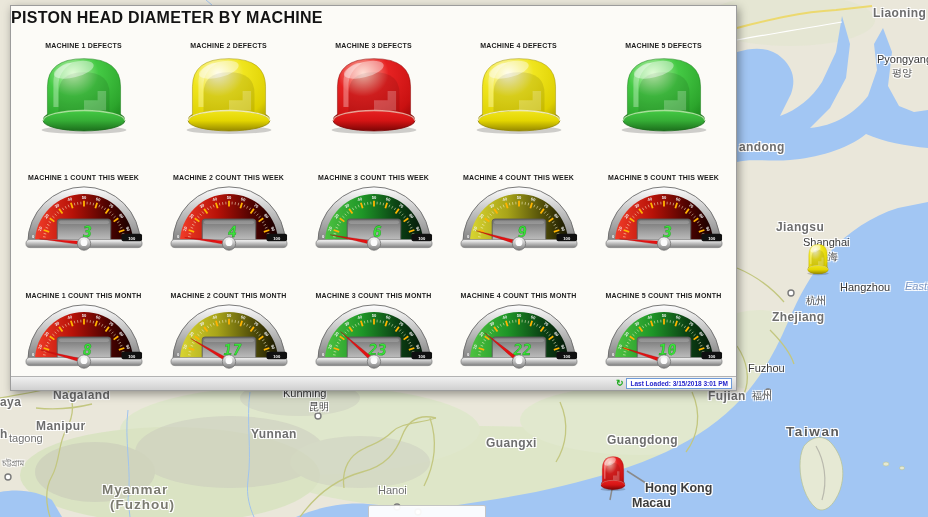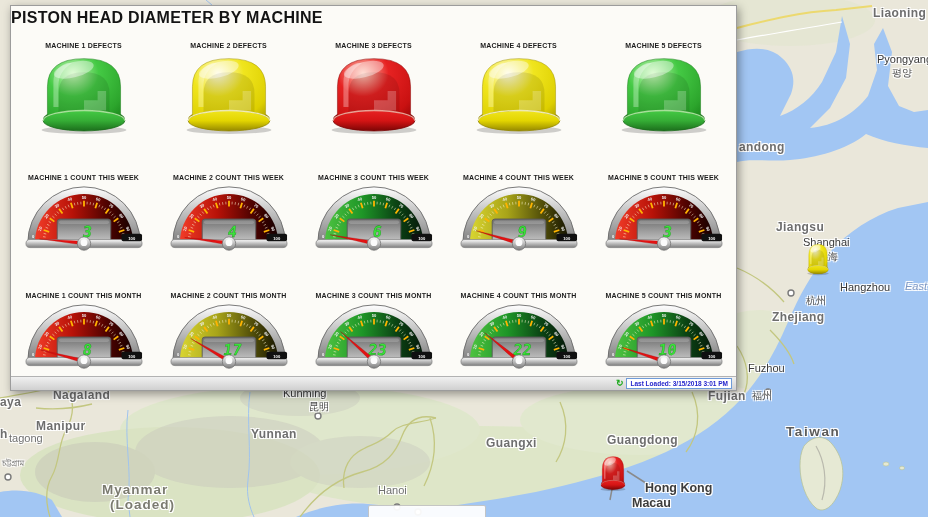--- a/index.html
+++ b/index.html
@@ -132,21 +132,21 @@
       <div class="maplabel province-big" style="left: 786px; top: 424px;">Taiwan</div>
       <div class="maplabel province" style="left: 486px; top: 436px;">Guangxi</div>
       <div class="maplabel province" style="left: 607px; top: 433px;">Guangdong</div>
       <div class="maplabel place-bold" style="left: 645px; top: 481px;">Hong Kong</div>
       <div class="maplabel place-bold" style="left: 586px; top: 496px; padding-left: 46px;">Macau</div>
       <div class="maplabel city-muted" style="left: 378px; top: 484px;">Hanoi</div>
       <div class="maplabel city" style="left: 283px; top: 387px;">Kunming</div>
       <div class="maplabel cjk" style="left: 292px; top: 400px; margin-left: 17px;">昆明</div>
       <div class="maplabel province" style="left: 251px; top: 427px;">Yunnan</div>
       <div class="maplabel country" style="left: 102px; top: 482px;">Myanmar</div>
-      <div class="maplabel country" style="left: 110px; top: 497px;">(Loaded)</div>
+      <div class="maplabel country" style="left: 110px; top: 497px;">(Fuzhou)</div>
       <div class="maplabel province" style="left: 53px; top: 388px;">Nagaland</div>
       <div class="maplabel province" style="left: 36px; top: 419px;">Manipur</div>
       <div class="maplabel province" style="left: 0px; top: 395px;">aya</div>
       <div class="maplabel province" style="left: 0px; top: 427px;">h</div>
       <div class="maplabel city-muted" style="left: 0px; top: 432px; padding-left: 9px;">tagong</div>
       <div class="maplabel cjk-small" style="left: 2px; top: 457px;">চট্টগ্রাম</div>
     </div>
   <div id="mapmarkers">
       <svg class="mapmarker" viewBox="0 0 120 100" preserveAspectRatio="none" style="left: 805px; top: 241px; width: 26px; height: 35px;">
         <defs>

